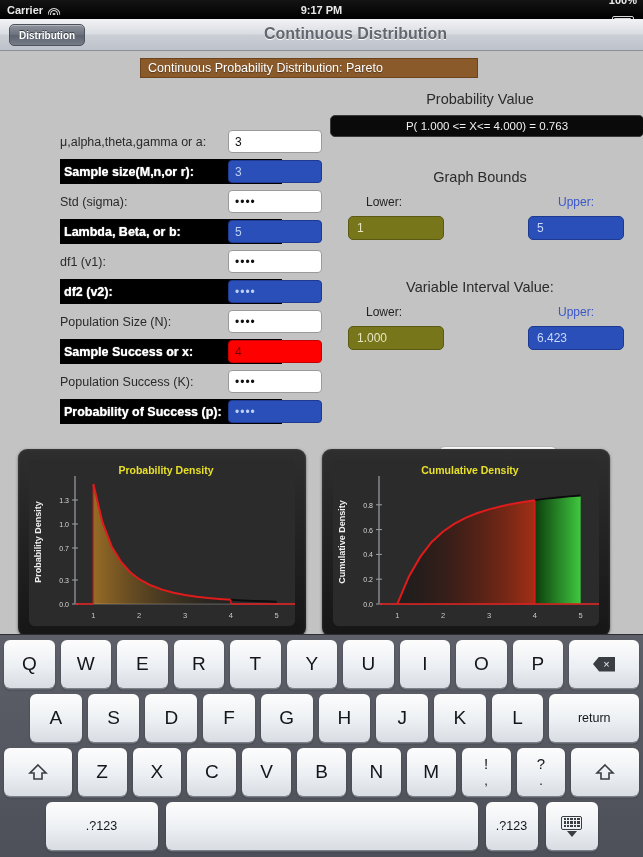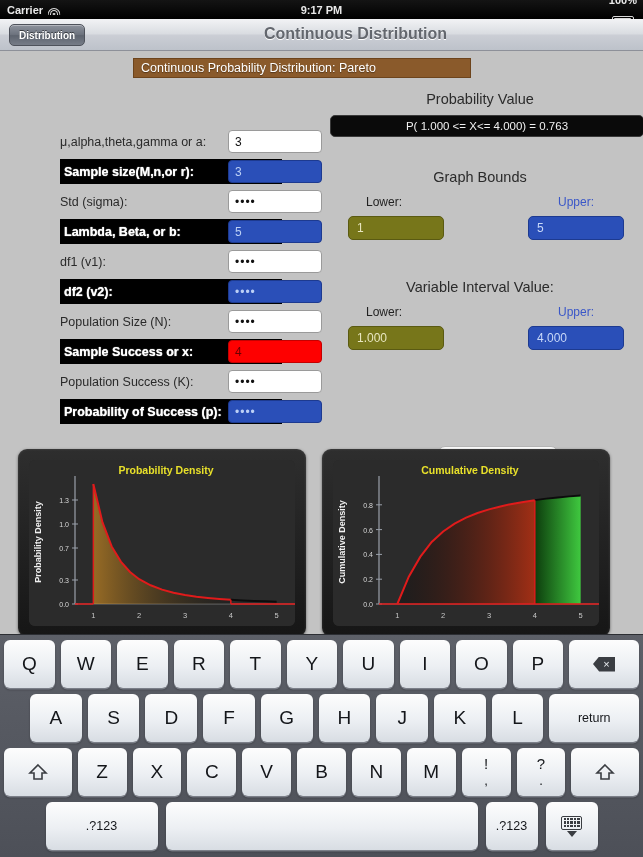--- a/index.html
+++ b/index.html
@@ -52,21 +52,21 @@
     border: 1px solid #4e525b; border-radius: 5px;
     font-size: 10px; font-weight: bold; color: #fff;
     text-shadow: 0 -1px 0 rgba(0,0,0,.55);
     box-shadow: inset 0 1px 0 rgba(255,255,255,.35);
   }
 
   
   .content { position: absolute; left:0; top:51px; width:643px; height:806px; background:#c3c3c3; }
 
   .banner {
-    position: absolute; left: 133px; top: 7px; width: 338px; height: 20px;
+    position: absolute; left: 140px; top: 7px; width: 338px; height: 20px;
     background: #8a5a2b; border: 1px solid #6d441c;
     color: #fff; font-size: 12.5px; display: flex; align-items: center;
     padding-left: 7px; text-shadow: 0 1px 1px rgba(0,0,0,.4);
   }
 
   
   .form { position: absolute; left: 20px; top: 78px; width: 262px; }
   .row { position: relative; height: 25px; margin-bottom: 5px; display: flex; align-items: center; margin-left: 40px; }
   .row .lbl {
     font-size: 12.5px; color: #2a2a2a; white-space: nowrap;
@@ -245,21 +245,21 @@
         <div class="bl up">Upper:</div>
         <div class="bfld olive">1</div>
         <div class="bfld blue">5</div>
       </div>
 
       <div class="sect-title" style="margin-top:22px;">Variable Interval Value:</div>
       <div class="bounds-wrap">
         <div class="bl low">Lower:</div>
         <div class="bl up">Upper:</div>
         <div class="bfld olive">1.000</div>
-        <div class="bfld blue">4.000</div>
+        <div class="bfld blue">6.423</div>
       </div>
 
       <div class="refresh">Refresh Graphs</div>
     </div>
 
     <div class="chart-bezel left">
       <div class="chart-inner" id="chart0">
           <svg width="274" height="174" viewBox="0 0 274 174">
             <rect x="0" y="0" width="274" height="174" fill="#2b2b2b"></rect>
             <text x="137" y="14" fill="#e8e02a" font-size="10.5" font-family="&quot;Liberation Sans&quot;, sans-serif" text-anchor="middle" font-weight="bold">Probability Density</text>

